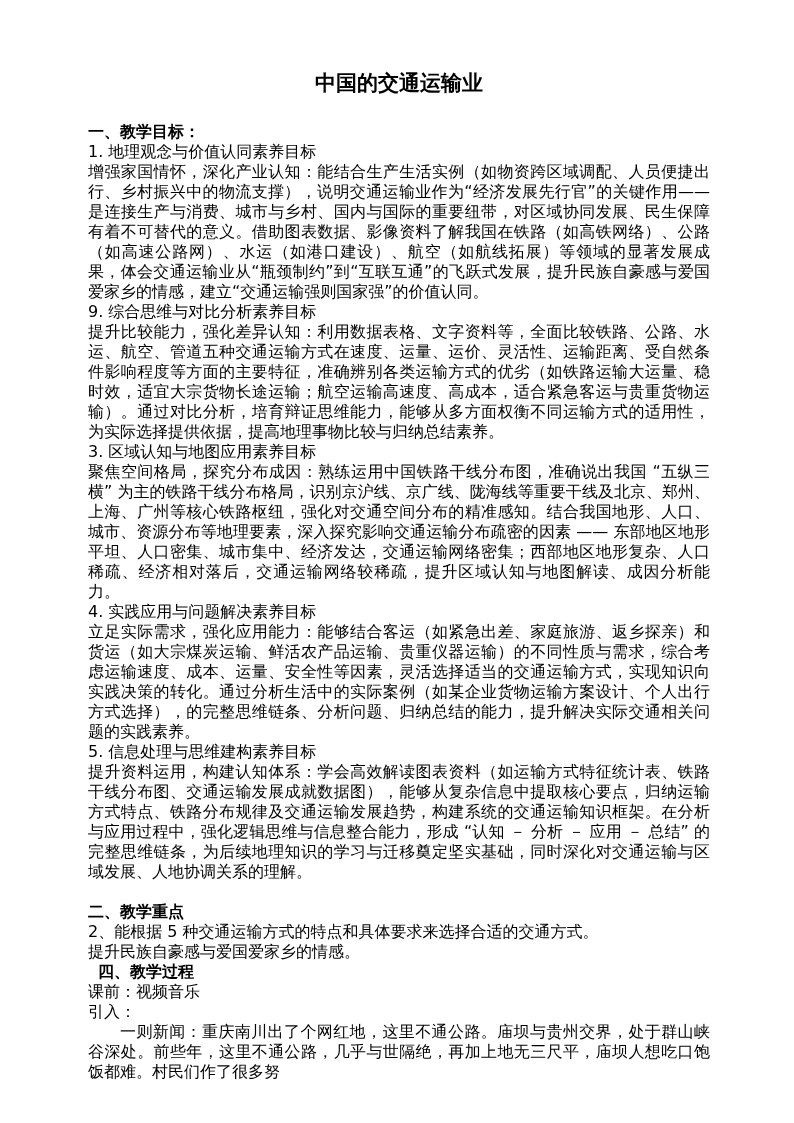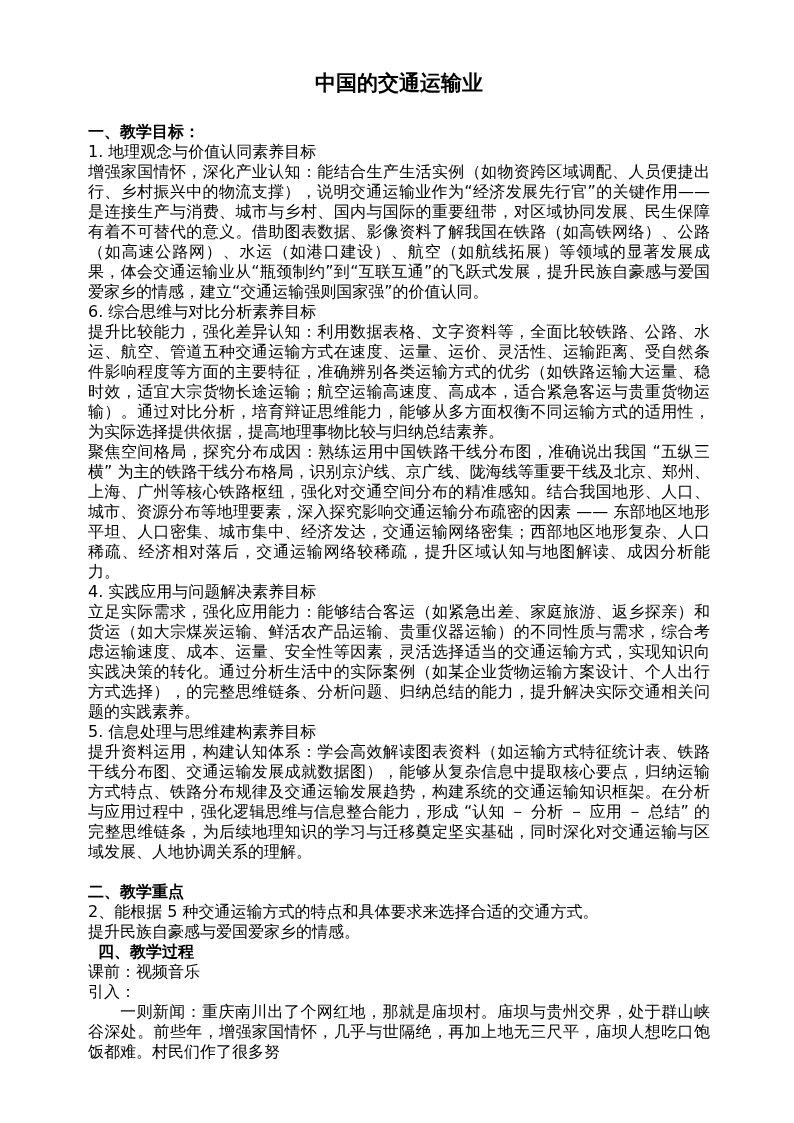--- a/index.html
+++ b/index.html
@@ -49,36 +49,37 @@
 
 <div class="page">
 
   <h1 class="doc-title">中国的交通运输业</h1>
 
   <p class="heading">一、教学目标：</p>
 
   <p>1. 地理观念与价值认同素养目标</p>
   <p>增强家国情怀，深化产业认知：能结合生产生活实例（如物资跨区域调配、人员便捷出行、乡村振兴中的物流支撑），说明交通运输业作为“经济发展先行官”的关键作用——是连接生产与消费、城市与乡村、国内与国际的重要纽带，对区域协同发展、民生保障有着不可替代的意义。借助图表数据、影像资料了解我国在铁路（如高铁网络）、公路（如高速公路网）、水运（如港口建设）、航空（如航线拓展）等领域的显著发展成果，体会交通运输业从“瓶颈制约”到“互联互通”的飞跃式发展，提升民族自豪感与爱国爱家乡的情感，建立“交通运输强则国家强”的价值认同。</p>
 
-  <p>6. 综合思维与对比分析素养目标</p>
+  <p>9. 综合思维与对比分析素养目标</p>
   <p>提升比较能力，强化差异认知：利用数据表格、文字资料等，全面比较铁路、公路、水运、航空、管道五种交通运输方式在速度、运量、运价、灵活性、运输距离、受自然条件影响程度等方面的主要特征，准确辨别各类运输方式的优劣（如铁路运输大运量、稳时效，适宜大宗货物长途运输；航空运输高速度、高成本，适合紧急客运与贵重货物运输）。通过对比分析，培育辩证思维能力，能够从多方面权衡不同运输方式的适用性，为实际选择提供依据，提高地理事物比较与归纳总结素养。</p>
 
+  <p>3. 区域认知与地图应用素养目标</p>
   <p>聚焦空间格局，探究分布成因：熟练运用中国铁路干线分布图，准确说出我国 “五纵三横” 为主的铁路干线分布格局，识别京沪线、京广线、陇海线等重要干线及北京、郑州、上海、广州等核心铁路枢纽，强化对交通空间分布的精准感知。结合我国地形、人口、城市、资源分布等地理要素，深入探究影响交通运输分布疏密的因素 —— 东部地区地形平坦、人口密集、城市集中、经济发达，交通运输网络密集；西部地区地形复杂、人口稀疏、经济相对落后，交通运输网络较稀疏，提升区域认知与地图解读、成因分析能力。</p>
 
   <p>4. 实践应用与问题解决素养目标</p>
   <p>立足实际需求，强化应用能力：能够结合客运（如紧急出差、家庭旅游、返乡探亲）和货运（如大宗煤炭运输、鲜活农产品运输、贵重仪器运输）的不同性质与需求，综合考虑运输速度、成本、运量、安全性等因素，灵活选择适当的交通运输方式，实现知识向实践决策的转化。通过分析生活中的实际案例（如某企业货物运输方案设计、个人出行方式选择），的完整思维链条、分析问题、归纳总结的能力，提升解决实际交通相关问题的实践素养。</p>
 
   <p>5. 信息处理与思维建构素养目标</p>
   <p>提升资料运用，构建认知体系：学会高效解读图表资料（如运输方式特征统计表、铁路干线分布图、交通运输发展成就数据图），能够从复杂信息中提取核心要点，归纳运输方式特点、铁路分布规律及交通运输发展趋势，构建系统的交通运输知识框架。在分析与应用过程中，强化逻辑思维与信息整合能力，形成 “认知 － 分析 － 应用 － 总结” 的完整思维链条，为后续地理知识的学习与迁移奠定坚实基础，同时深化对交通运输与区域发展、人地协调关系的理解。</p>
 
   <div class="spacer-line"></div>
 
   <p class="heading">二、教学重点</p>
   <p>2、能根据 5 种交通运输方式的特点和具体要求来选择合适的交通方式。</p>
 
   <p>提升民族自豪感与爱国爱家乡的情感。</p>
 
   <p class="heading heading-indented">四、教学过程</p>
   <p>课前：视频音乐</p>
   <p>引入：</p>
-  <p class="news-para">一则新闻：重庆南川出了个网红地，那就是庙坝村。庙坝与贵州交界，处于群山峡谷深处。前些年，增强家国情怀，几乎与世隔绝，再加上地无三尺平，庙坝人想吃口饱饭都难。村民们作了很多努</p>
+  <p class="news-para">一则新闻：重庆南川出了个网红地，这里不通公路。庙坝与贵州交界，处于群山峡谷深处。前些年，这里不通公路，几乎与世隔绝，再加上地无三尺平，庙坝人想吃口饱饭都难。村民们作了很多努</p>
 
 </div>
 
 </body></html>

